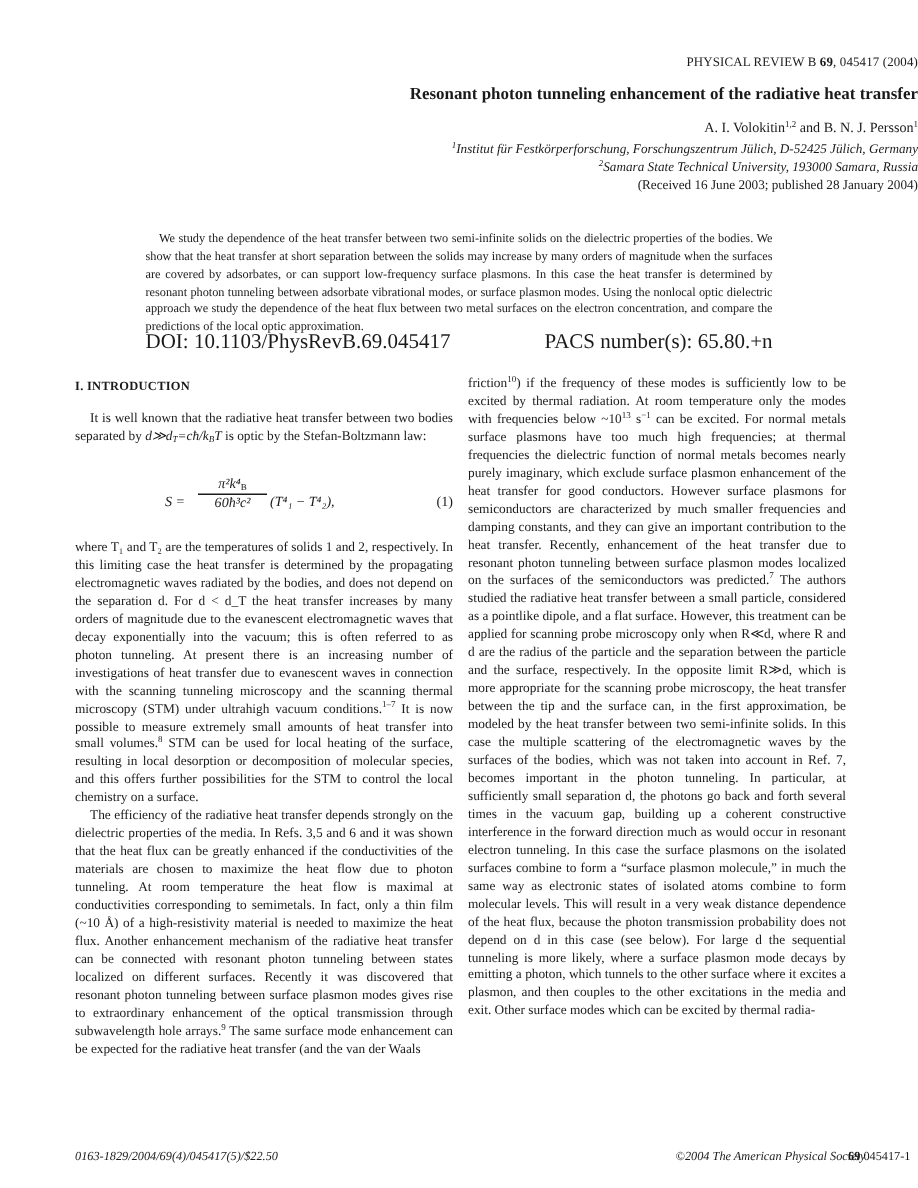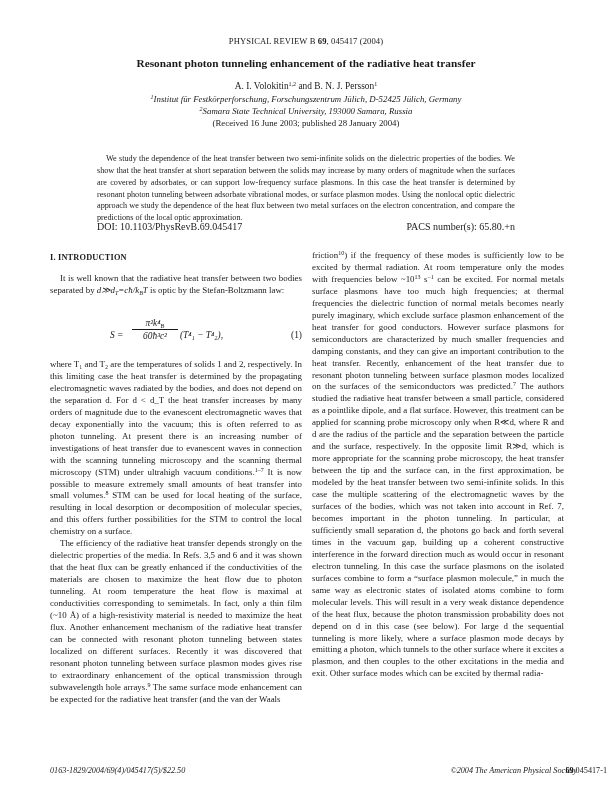--- a/index.html
+++ b/index.html
@@ -4,36 +4,36 @@
 <style>
   * { margin: 0; padding: 0; box-sizing: border-box; }
   html, body { width: 612px; height: 792px; background: #ffffff; }
   body {
     position: relative;
     font-family: "Liberation Serif", "DejaVu Serif", serif;
     color: #1a1a1a;
     overflow: hidden;
   }
   .abs { position: absolute; }
-  .center { text-align: center; left: 0; width: 612px; }
+  .center { text-align: right; left: 0; width: 612px; }
   .journal-header { top: 36px; font-size: 8.6px; letter-spacing: 0.1px; }
   .journal-header b { font-weight: bold; }
   .title { top: 57px; font-size: 11.3px; font-weight: bold; }
   .authors { top: 81px; font-size: 9.4px; }
   .authors sup, .aff sup { font-size: 6px; vertical-align: 3.5px; line-height: 0; }
   .aff { font-size: 8.8px; font-style: italic; }
   .aff1 { top: 94px; }
   .aff2 { top: 106px; }
   .received { top: 118px; font-size: 8.8px; }
   .abstract {
     left: 97px; width: 418px; top: 134px;
     font-size: 8.2px; line-height: 11.85px;
     text-align: justify; text-indent: 9px; margin-top: 19px;
   }
-  .doi-row { top: 221px; left: 97px; width: 418px; font-size: 10px; display: flex; justify-content: space-between; }
+  .doi-row { top: 221px; left: 97px; width: 418px; font-size: 14px; display: flex; justify-content: space-between; }
   .section-heading { top: 253px; left: 50px; width: 252px; text-align: left; font-size: 8.3px; font-weight: bold; letter-spacing: 0.2px; }
   .col {
     width: 252px;
     font-size: 8.9px;
     line-height: 11.95px;
     text-align: justify;
     hyphens: manual;
   }
   .col-left { left: 50px; }
   .col-right { left: 312px; top: 250px; }

